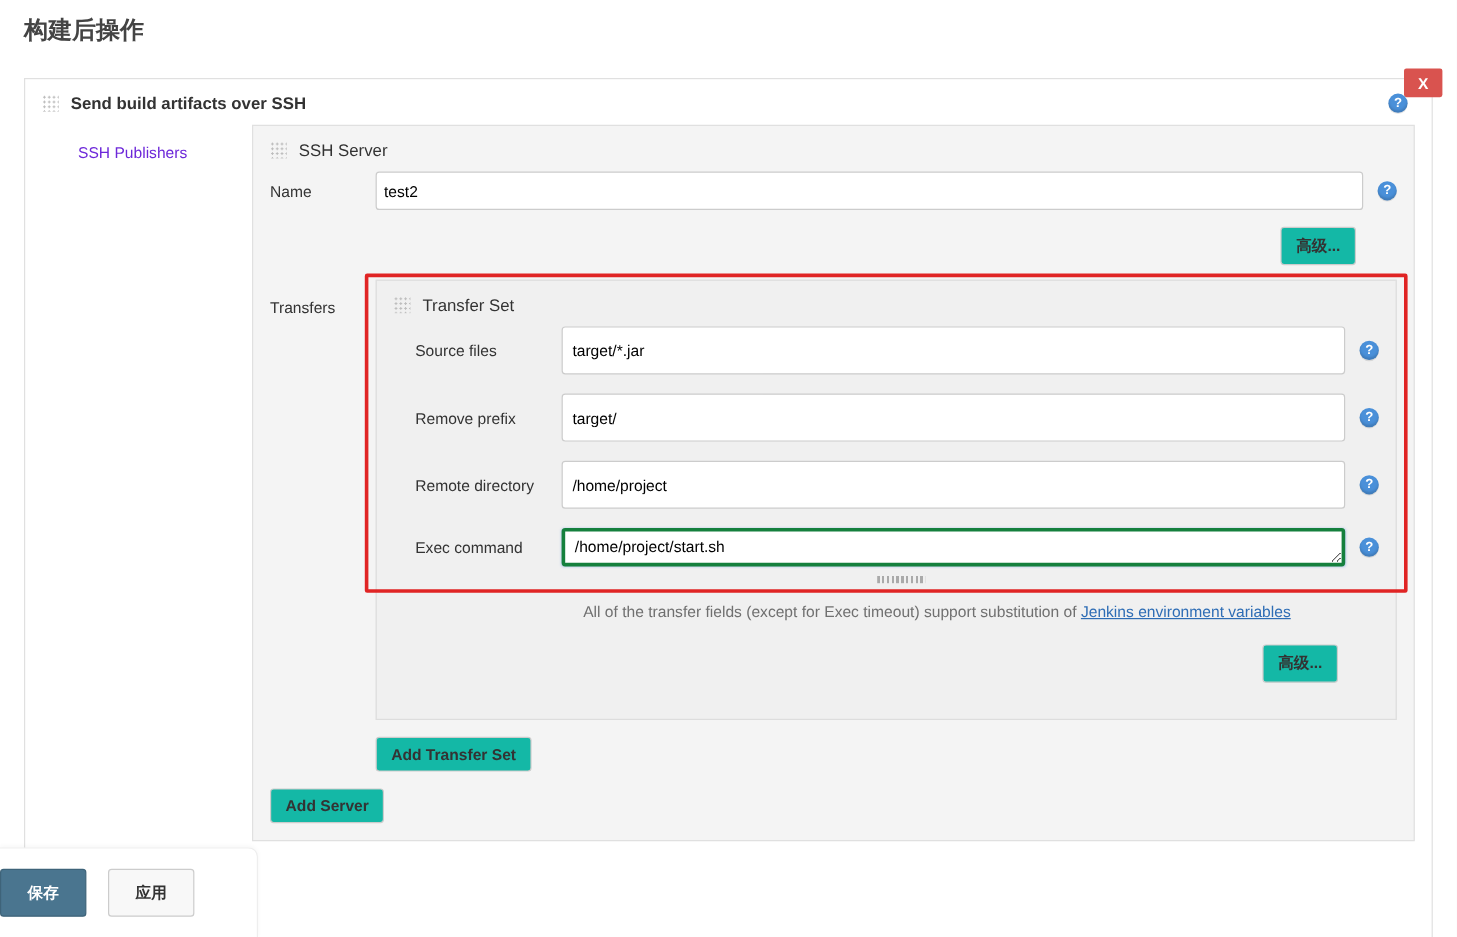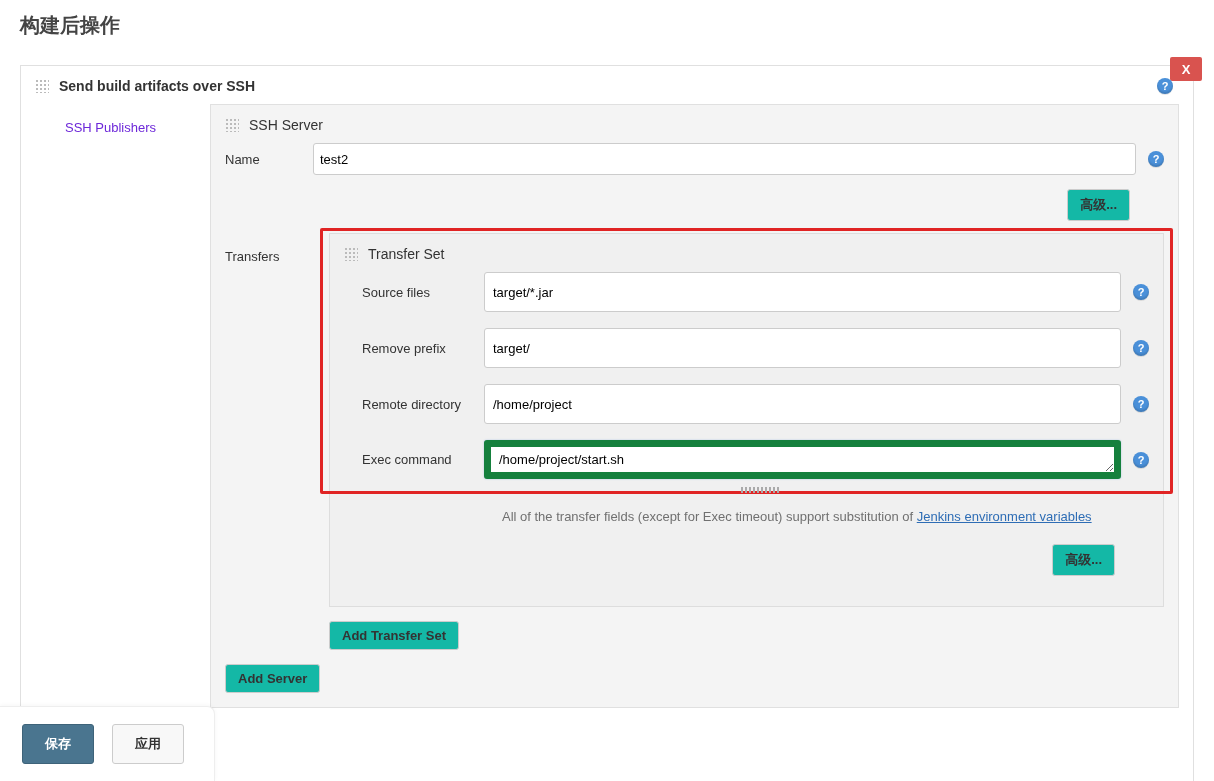--- a/index.html
+++ b/index.html
@@ -133,21 +133,20 @@
     cursor: pointer;
     font-weight: bold;
   }
   .btn-row-right {
     text-align: right;
     padding-right: 34px;
     margin-bottom: 12px;
   }
   .transfers-area {
     display: flex;
-    gap: 16px;
   }
   .transfers-label {
     width: 88px;
     font-size: 13px;
     color: #333;
     padding-top: 16px;
   }
   .transfers-right {
     flex: 1;
     position: relative;
@@ -189,21 +188,21 @@
     border: 1px solid #ccc;
     background: #fff;
     border-radius: 3px;
     font-family: Arial, sans-serif;
   }
   .ts-textarea {
     flex: 1;
     min-height: 32px;
     padding: 5px 8px;
     font-size: 13px;
-    border: 7px solid #15803d;
+    border: 3px solid #15803d;
     background: #fff;
     border-radius: 3px;
     resize: vertical;
     font-family: Arial, sans-serif;
     box-shadow: 0 0 2px rgba(80,140,220,0.4);
   }
   .caption-hint {
     font-size: 13px;
     color: #707070;
     padding-left: 158px;
@@ -239,21 +238,20 @@
     width: 215px;
     height: 75px;
     background: #fff;
     border: 1px solid #eee;
     border-left: none;
     border-bottom: none;
     border-radius: 0 8px 0 0;
     box-shadow: 0 -1px 4px rgba(0,0,0,0.04);
     display: flex;
     align-items: center;
-    padding-left: 22px;
     gap: 18px;
     z-index: 10;
   }
   .btn-primary {
     background: #4a758f;
     color: #fff;
     border: 1px solid #3e6379;
     border-radius: 3px;
     padding: 10px 22px;
     font-size: 13px;

